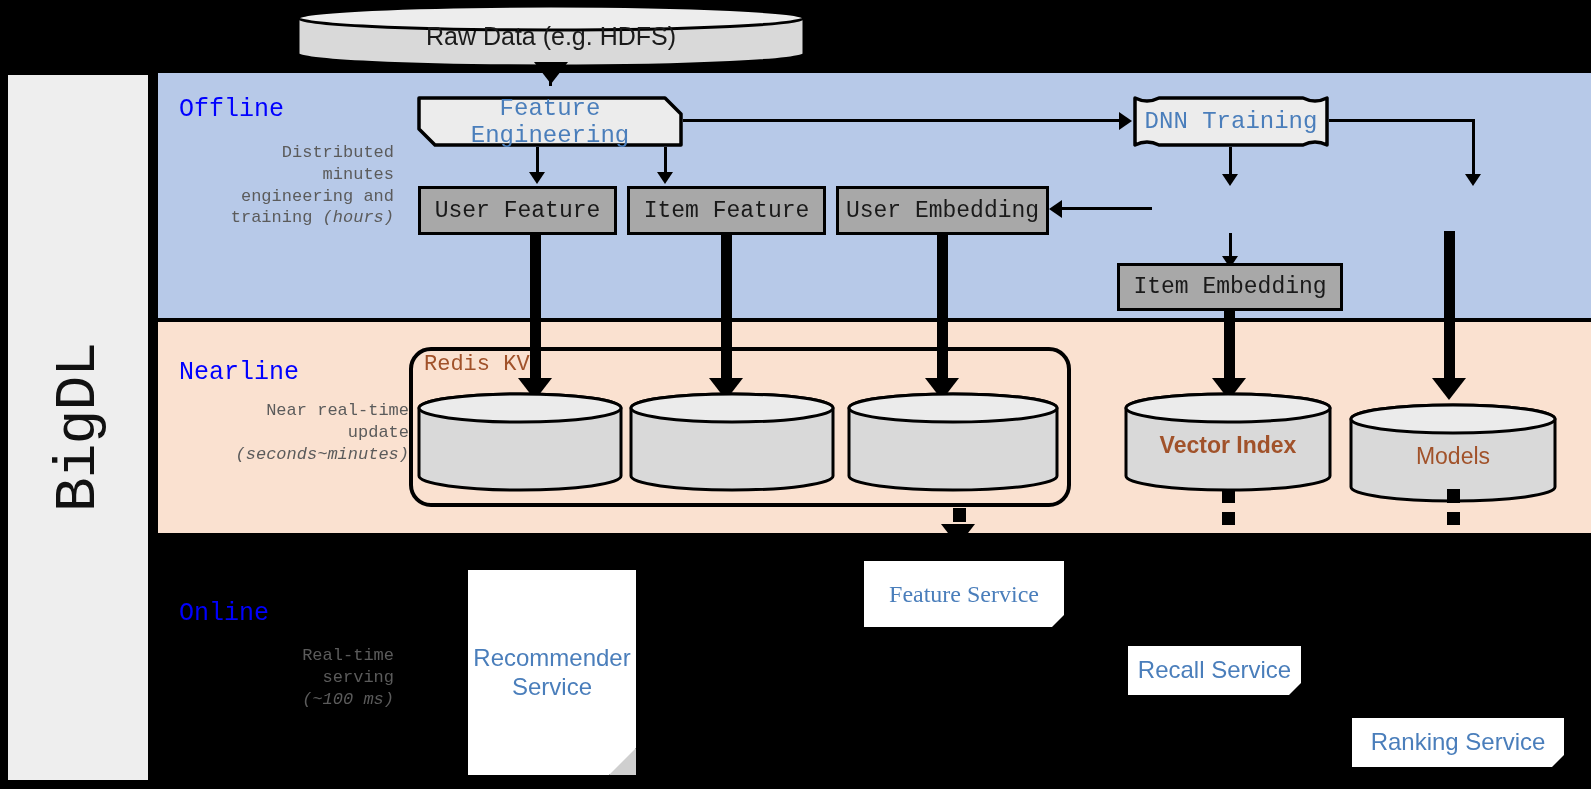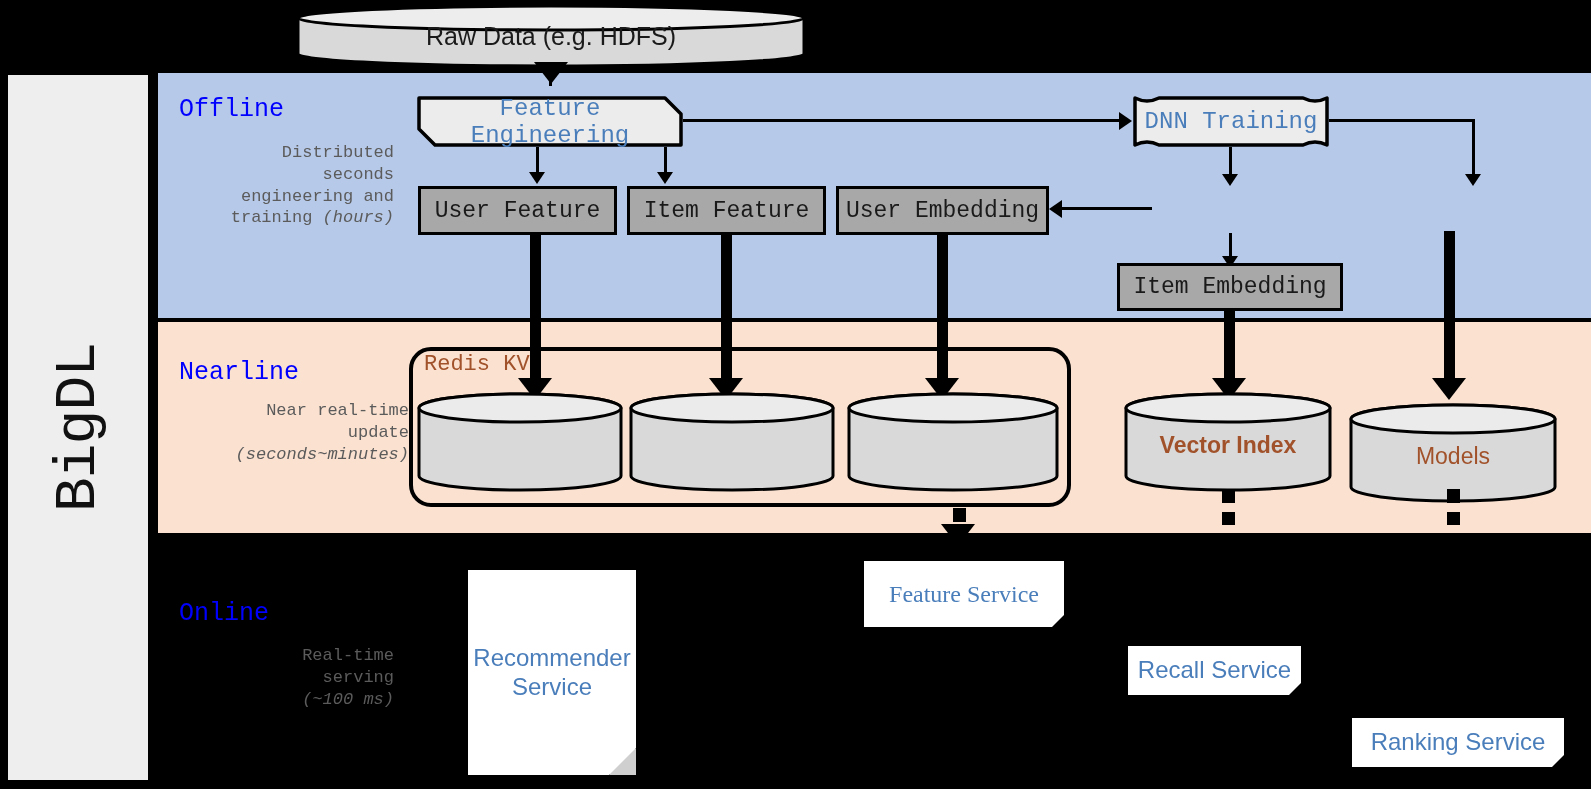--- a/index.html
+++ b/index.html
@@ -106,21 +106,21 @@
     <div id="bigdl-label">BigDL</div>
   </div>
 
   <div class="abs band" id="band-offline"></div>
   <div class="abs band" id="band-nearline"></div>
   <div class="abs band" id="band-online"></div>
 
   <div class="abs band-title" style="left:179px;top:95px;">Offline</div>
   <div class="abs band-desc" style="left:179px;top:142px;width:215px;">
     <span>Distributed</span><br>
-    <span>seconds</span><br>
+    <span>minutes</span><br>
     <span>engineering and</span><br>
     <span>training </span><i>(hours)</i>
   </div>
 
   <div class="abs band-title" style="left:179px;top:358px;">Nearline</div>
   <div class="abs band-desc" style="left:179px;top:400px;width:230px;">
     <span>Near real-time</span><br>
     <span>update</span><br>
     <i>(seconds~minutes)</i>
   </div>

